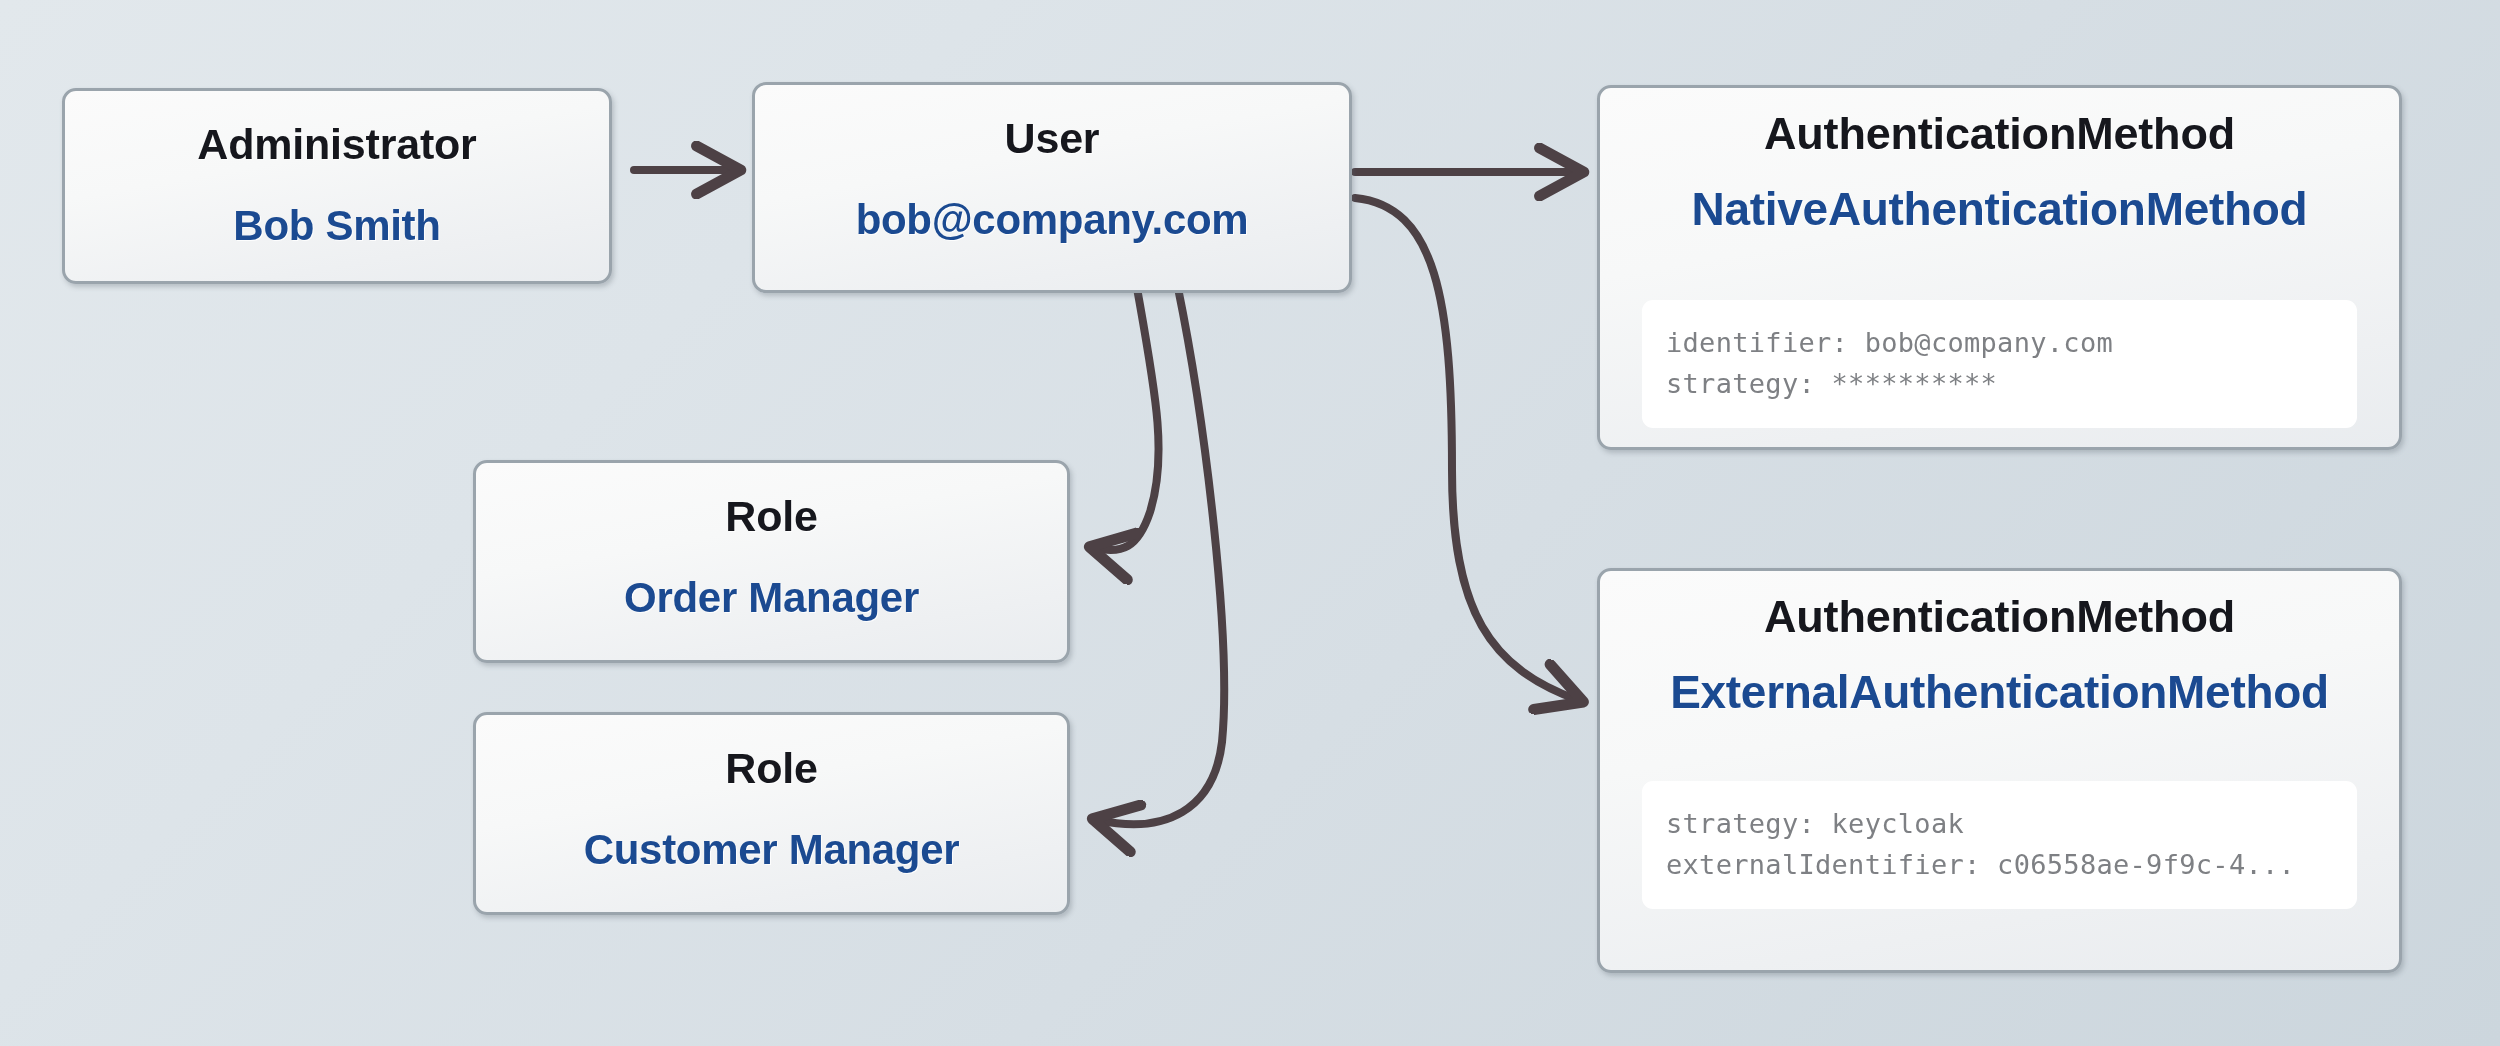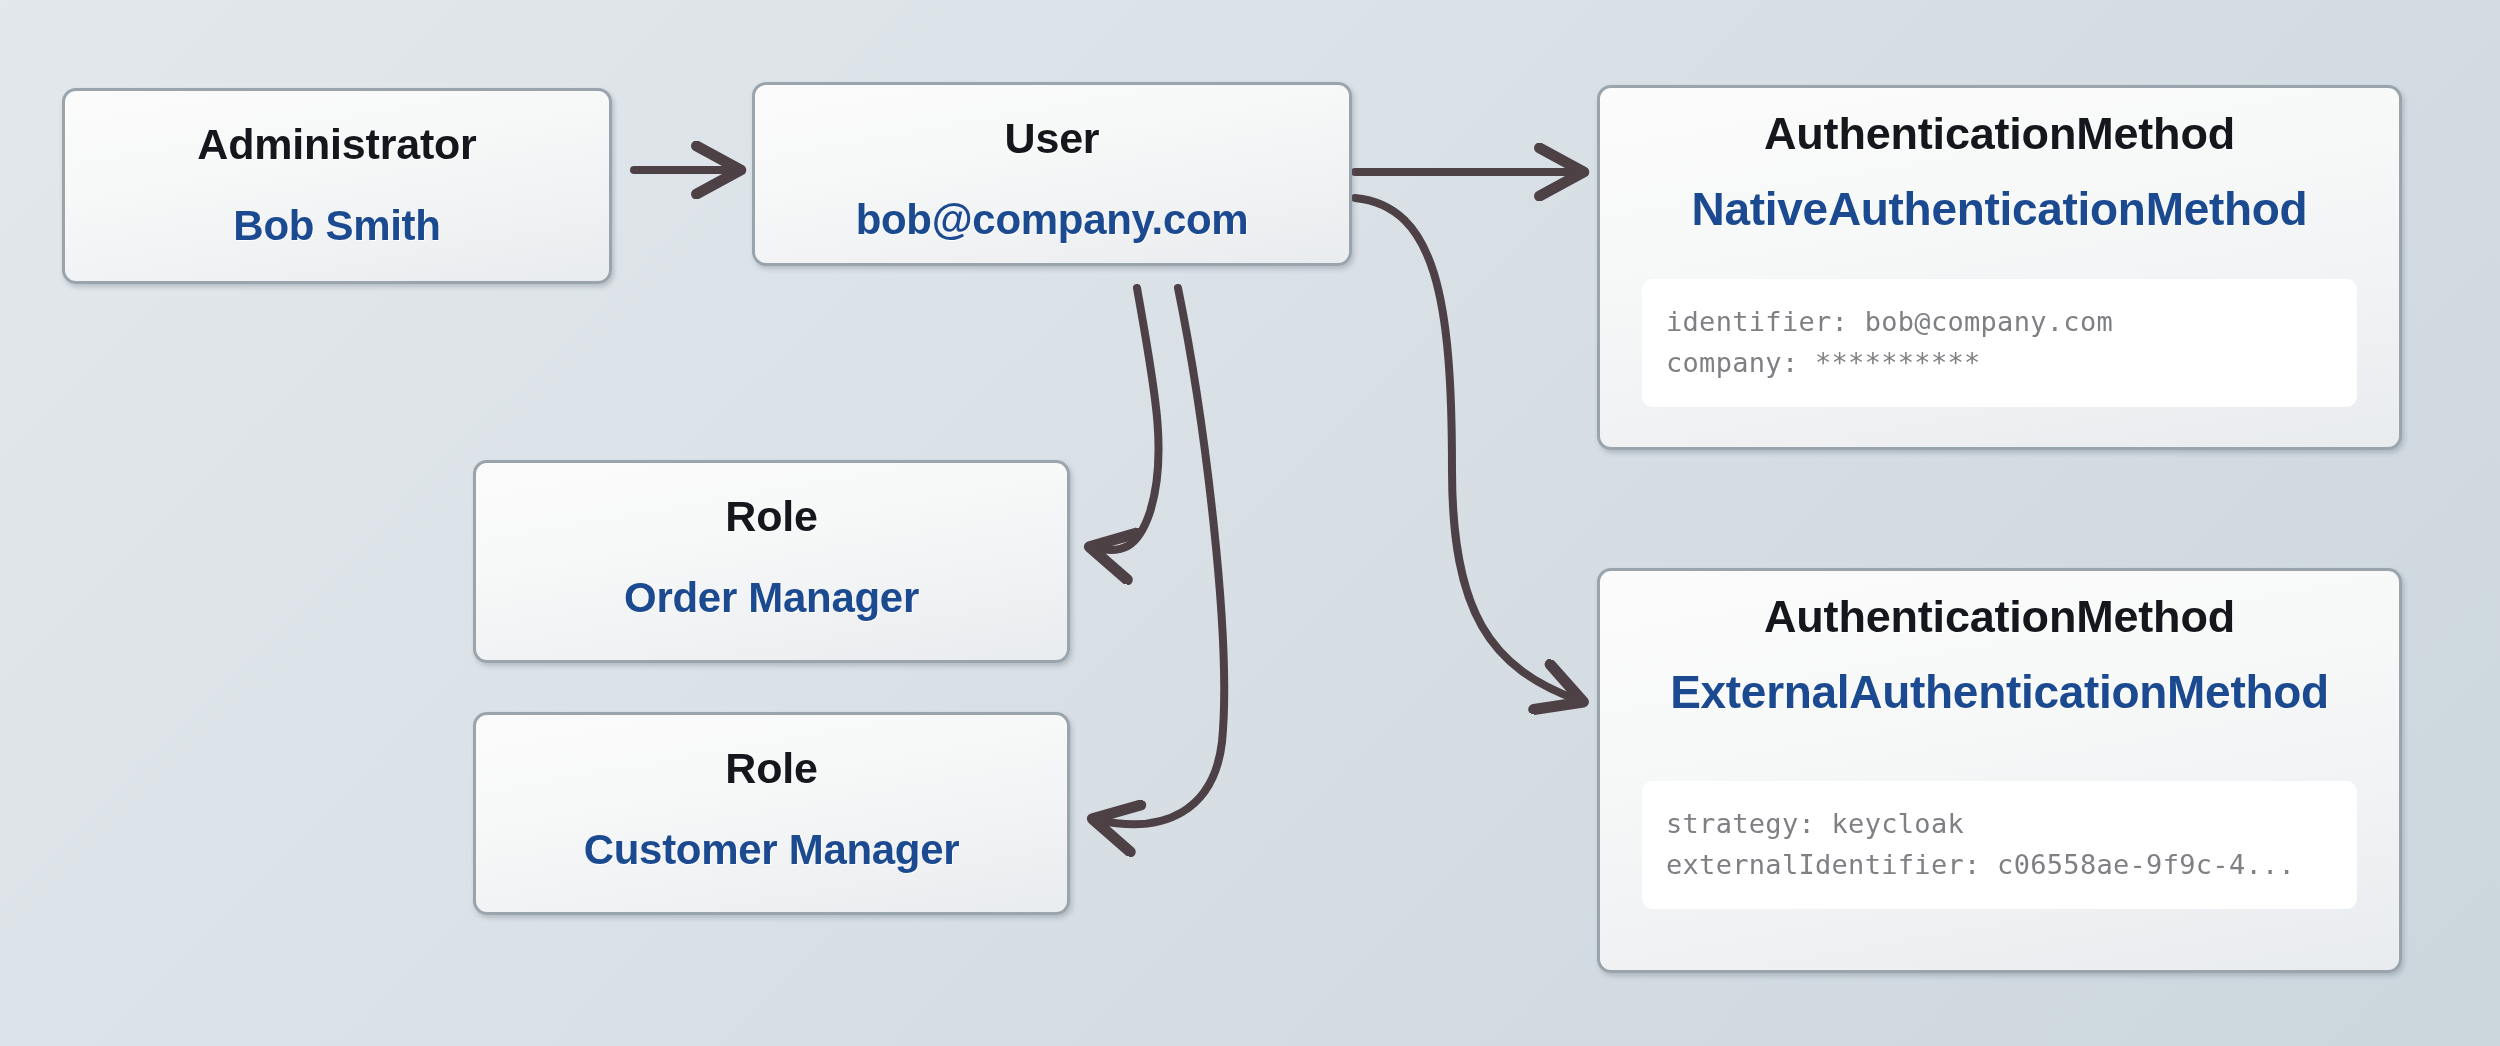--- a/index.html
+++ b/index.html
@@ -41,21 +41,21 @@
   .node-name {
     color: #1b4a91;
     font-weight: bold;
     letter-spacing: -0.3px;
     text-shadow: 1px 1px 0 rgba(255,255,255,0.85);
     white-space: nowrap;
   }
 
   
   .box-admin  { left: 62px;  top: 88px;  width: 550px; height: 196px; }
-  .box-user   { left: 752px; top: 82px;  width: 600px; height: 184px; }
+  .box-user   { left: 752px; top: 82px;  width: 600px; height: 211px; }
   .box-role1  { left: 473px; top: 460px; width: 597px; height: 203px; }
   .box-role2  { left: 473px; top: 712px; width: 597px; height: 203px; }
   .box-native { left: 1597px; top: 85px;  width: 805px; height: 365px; }
   .box-extern { left: 1597px; top: 568px; width: 805px; height: 405px; }
 
   .box-admin .node-type,
   .box-user  .node-type,
   .box-role1 .node-type,
   .box-role2 .node-type { font-size: 43px; margin-top: 29px; }
 
@@ -73,21 +73,21 @@
   
   .code-panel {
     position: absolute;
     left: 42px;
     right: 42px;
     background: #ffffff;
     border-radius: 11px;
     padding: 22px 24px 24px 24px;
     box-sizing: border-box;
   }
-  .box-native .code-panel { top: 191px; }
+  .box-native .code-panel { top: 212px; }
   .box-extern .code-panel { top: 210px; }
 
   .code-line {
     font-family: "DejaVu Sans Mono", "Liberation Mono", monospace;
     font-size: 27px;
     color: #7e8084;
     line-height: 1.52;
     white-space: pre;
     letter-spacing: 0.3px;
   }
@@ -148,21 +148,21 @@
   <div class="node box-role2">
     <div class="node-type">Role</div>
     <div class="node-name">Customer Manager</div>
   </div>
 
   <div class="node box-native">
     <div class="node-type">AuthenticationMethod</div>
     <div class="node-name">NativeAuthenticationMethod</div>
     <div class="code-panel">
       <div class="code-line">identifier: bob@company.com</div>
-      <div class="code-line">company: **********</div>
+      <div class="code-line">strategy: **********</div>
     </div>
   </div>
 
   <div class="node box-extern">
     <div class="node-type">AuthenticationMethod</div>
     <div class="node-name">ExternalAuthenticationMethod</div>
     <div class="code-panel">
       <div class="code-line">strategy: keycloak</div>
       <div class="code-line">externalIdentifier: c06558ae-9f9c-4...</div>
     </div>

